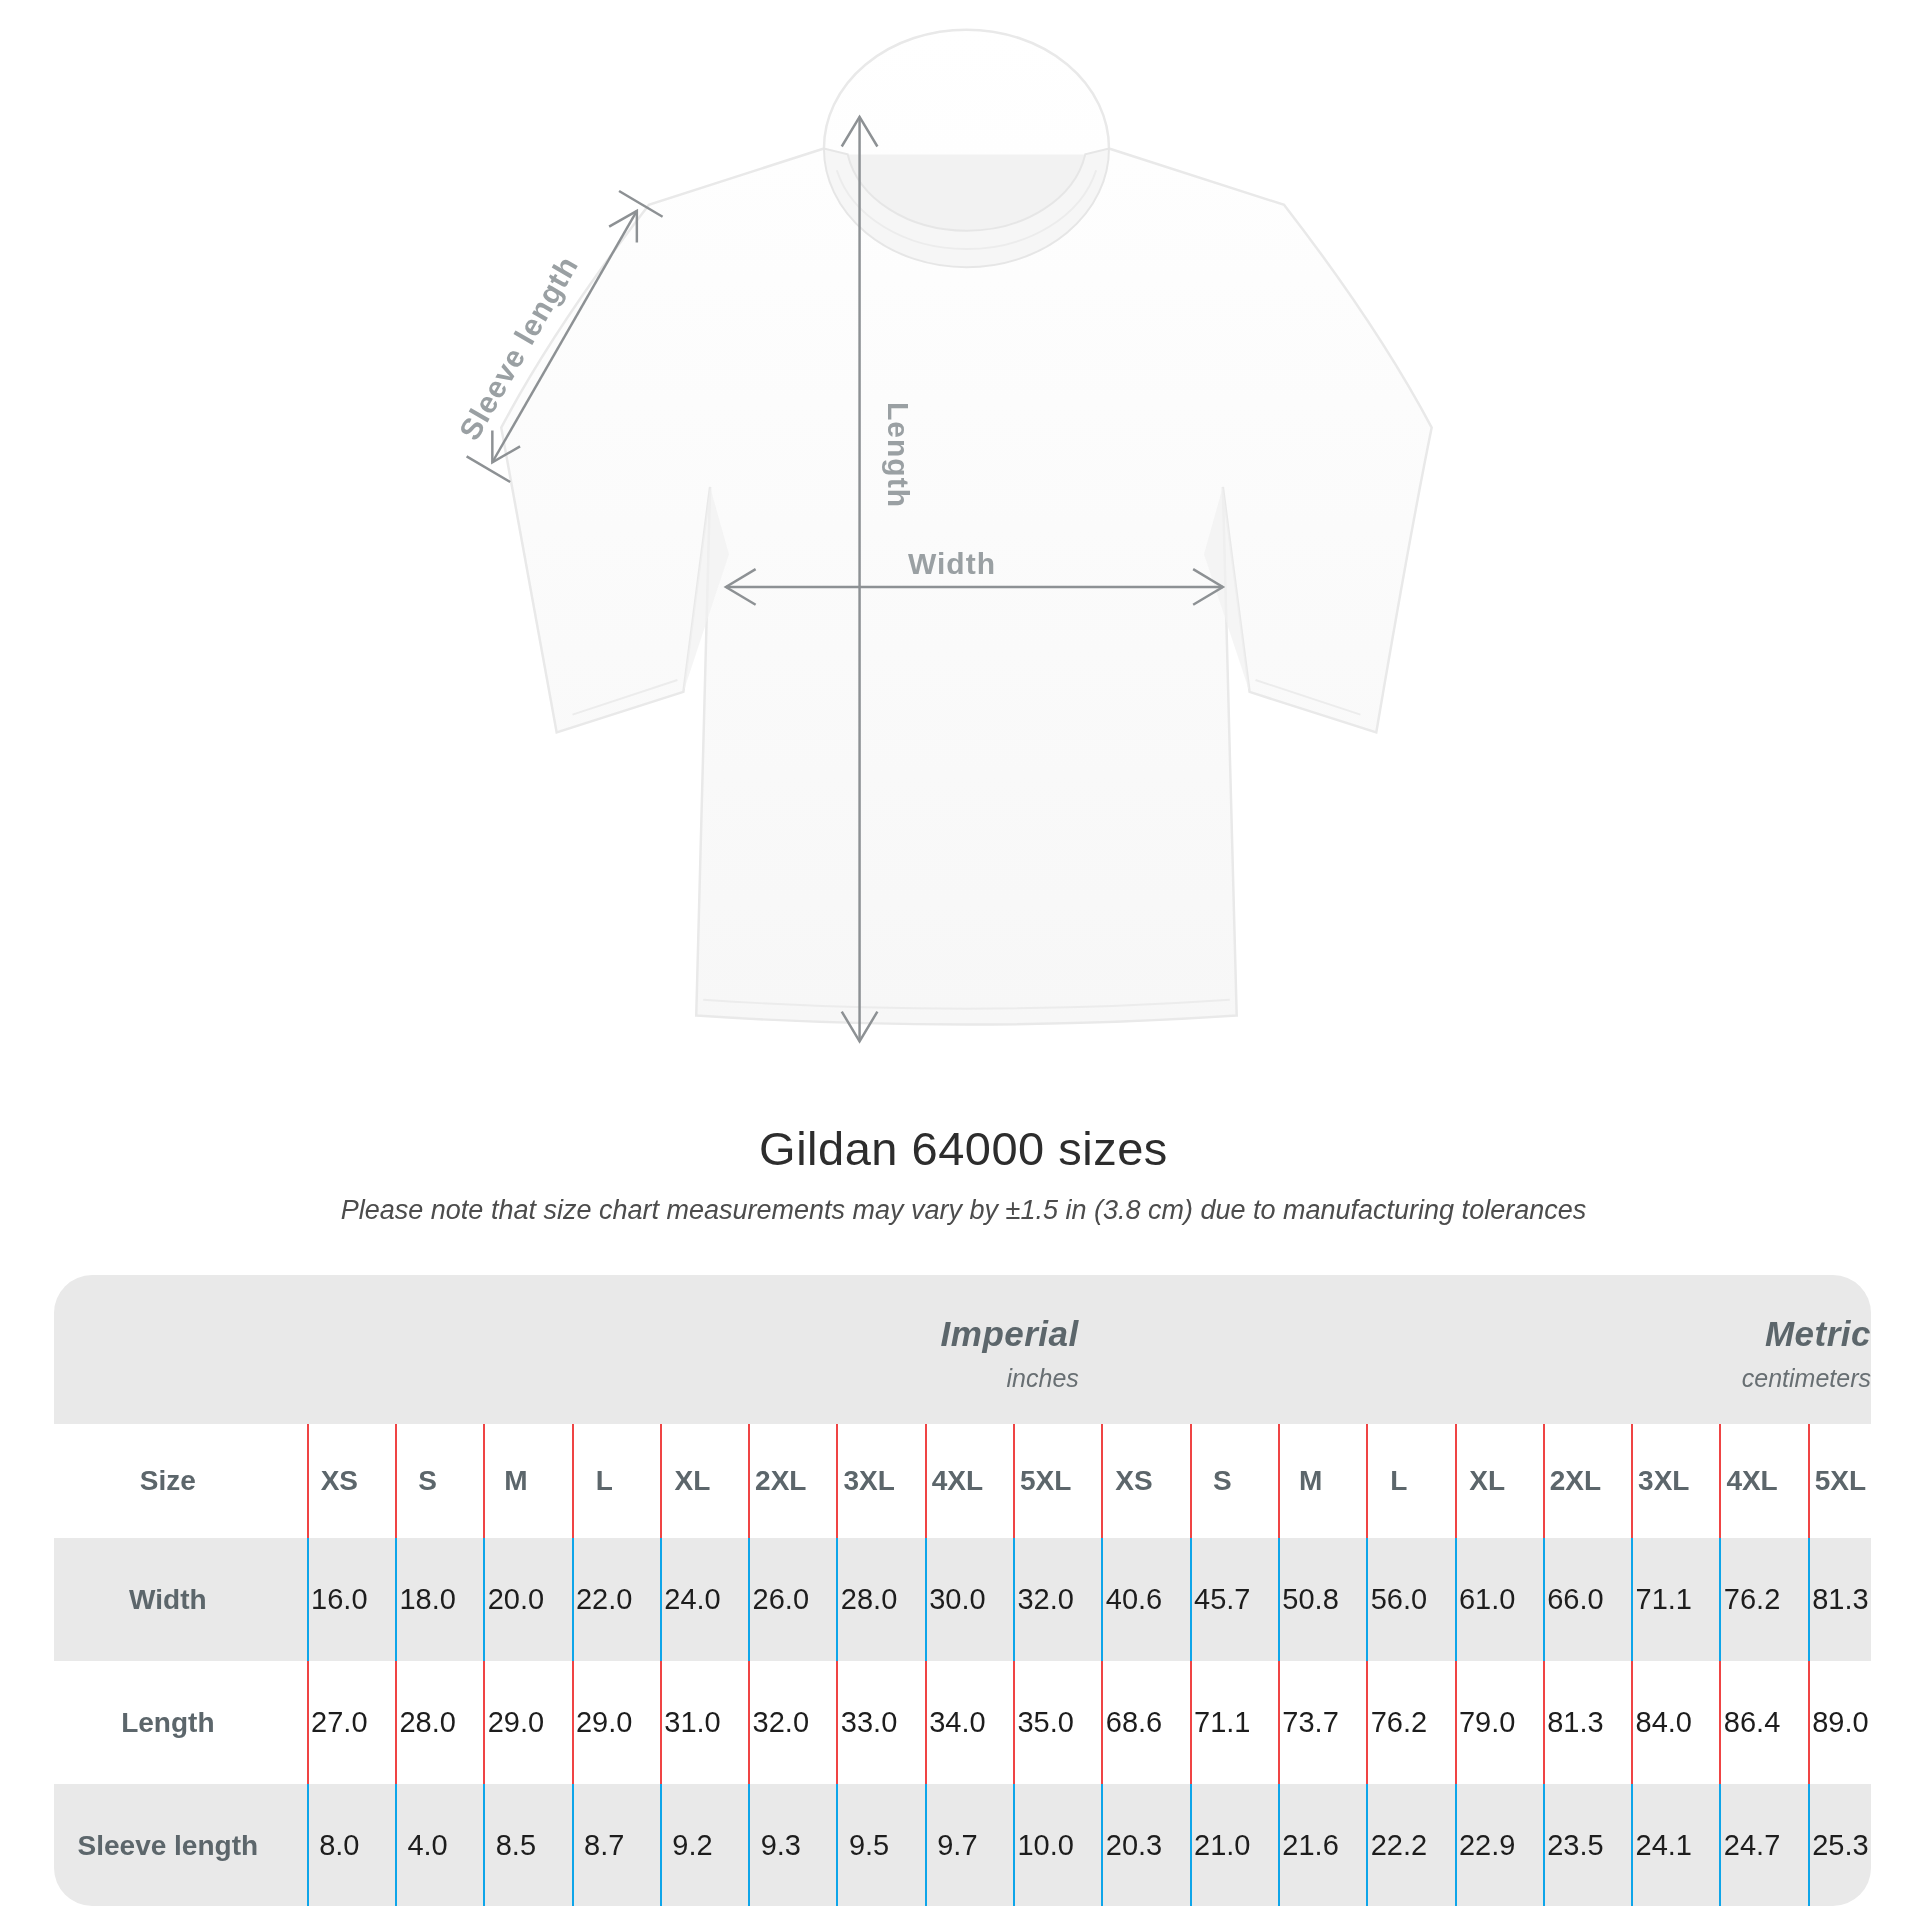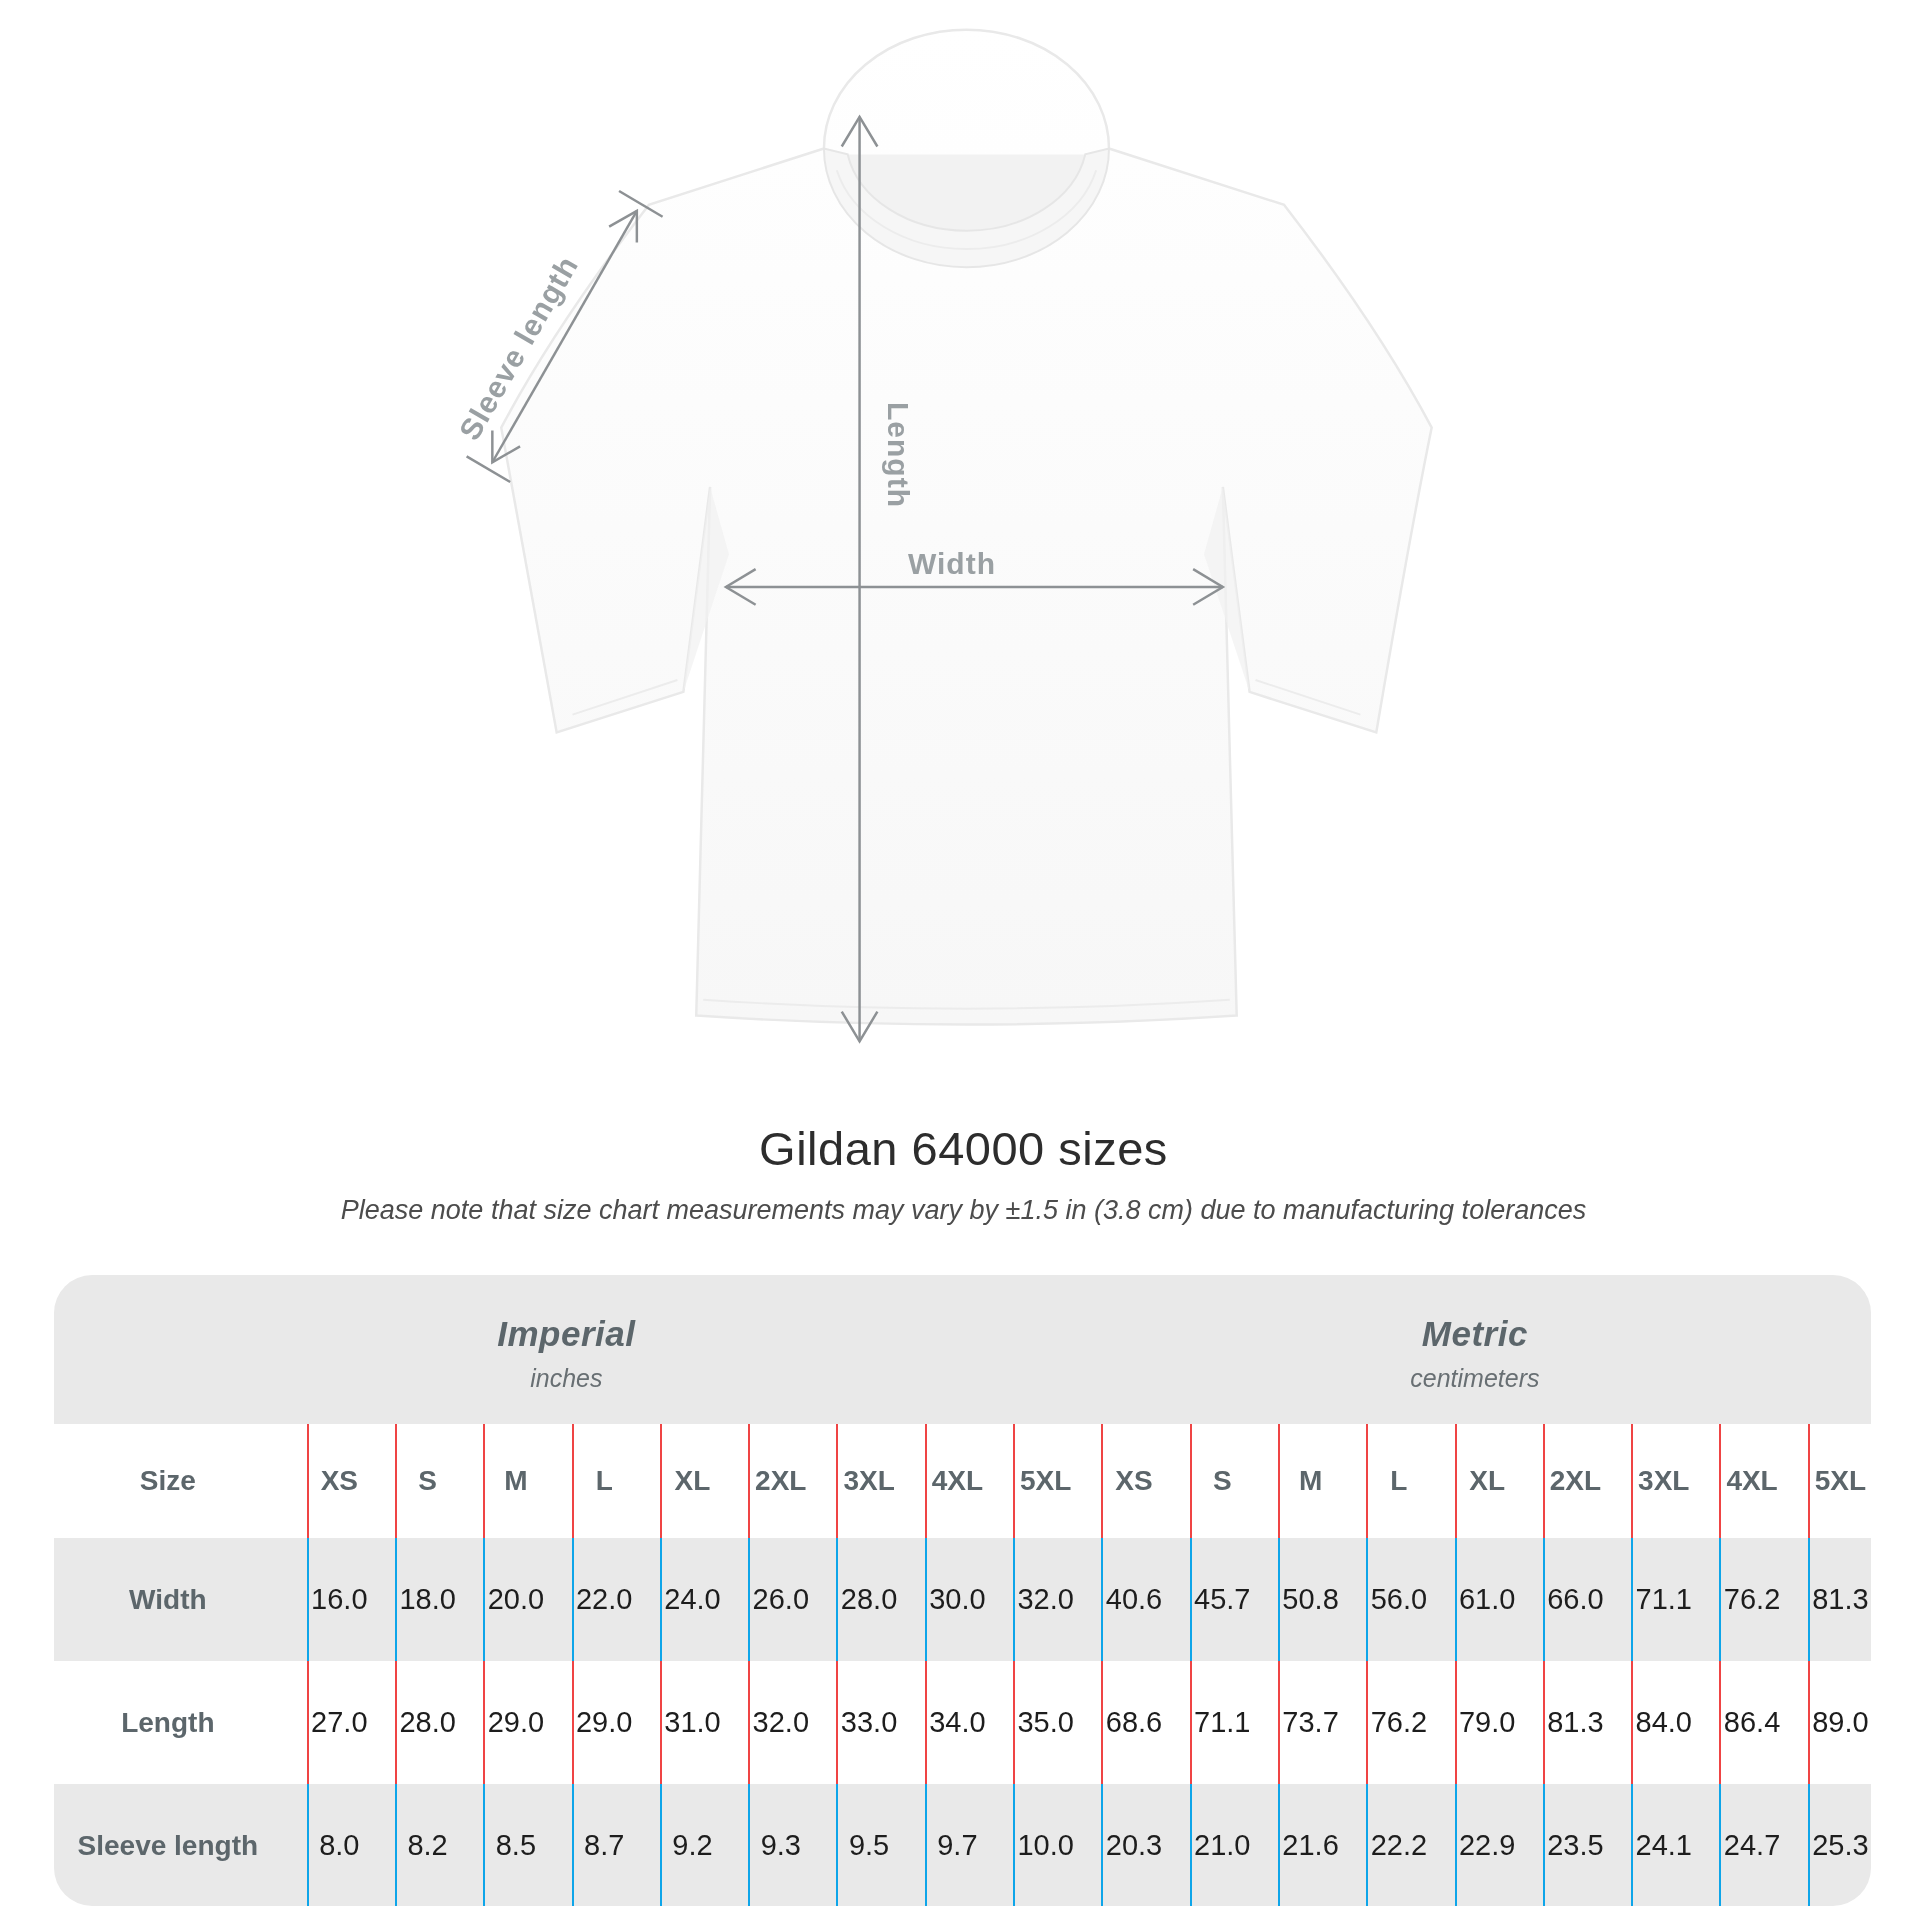--- a/index.html
+++ b/index.html
@@ -25,21 +25,21 @@
   .subtitle{
     position:absolute;left:0;top:1195px;width:100%;text-align:center;
     font-size:27px;font-style:italic;color:#4c4c4c;
   }
   
   .size-card{
     position:absolute;left:54px;top:1275px;width:1817px;height:631px;
     background:#e9e9e9;border-radius:38px;overflow:hidden;
   }
   .units-band{display:flex;height:149px;}
-  .unit-group{display:flex;flex-direction:column;align-items:center;justify-content:center;gap:10px;padding-top:7px;}
+  .unit-group{display:flex;flex-direction:column;align-items:flex-end;justify-content:center;gap:10px;padding-top:7px;}
   .unit-group.imperial{width:56.4%;}
   .unit-group.metric{width:43.6%;}
   .unit-name{font-size:35px;font-weight:bold;font-style:italic;color:#5c666b;letter-spacing:0.5px;}
   .unit-sub{font-size:25px;font-style:italic;color:#686f73;}
   .row{display:grid;grid-template-columns:12.53% repeat(18,1fr);gap:25px;}
   .row.header{height:114px;background:#ffffff;}
   .row.data{height:123px;}
   .row.white{background:#ffffff;}
   .row.gray{background:transparent;}
   .cell{display:flex;align-items:center;justify-content:center;font-size:29px;color:#1d1d1d;}
@@ -193,21 +193,21 @@
         <div class="cell">76.2</div>
         <div class="cell">79.0</div>
         <div class="cell">81.3</div>
         <div class="cell">84.0</div>
         <div class="cell">86.4</div>
         <div class="cell">89.0</div>
       </div>
       <div class="row data gray">
         <div class="cell strong">Sleeve length</div>
         <div class="cell">8.0</div>
-        <div class="cell">8.2</div>
+        <div class="cell">4.0</div>
         <div class="cell">8.5</div>
         <div class="cell">8.7</div>
         <div class="cell">9.2</div>
         <div class="cell">9.3</div>
         <div class="cell">9.5</div>
         <div class="cell">9.7</div>
         <div class="cell">10.0</div>
         <div class="cell">20.3</div>
         <div class="cell">21.0</div>
         <div class="cell">21.6</div>

